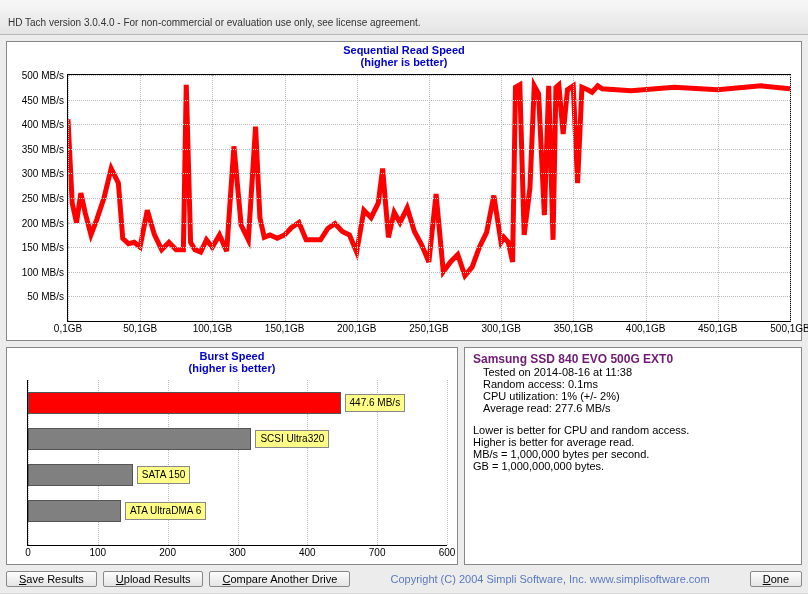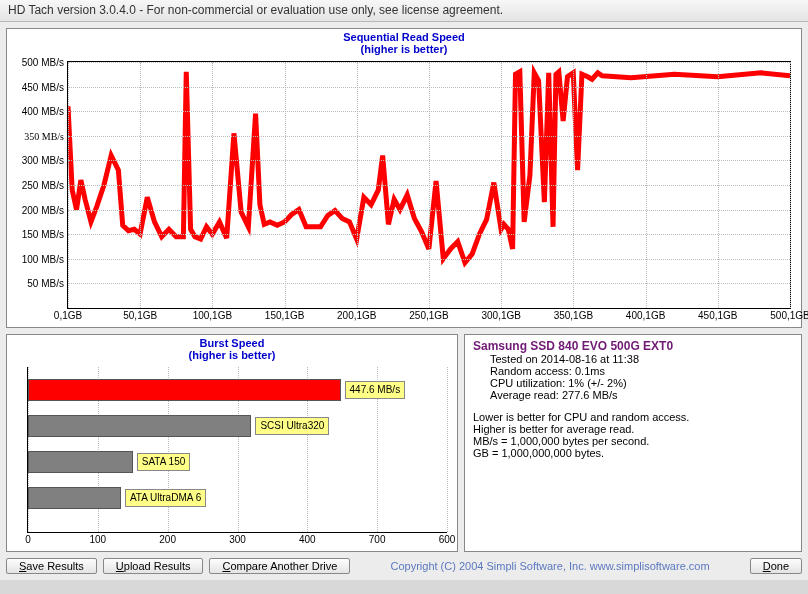--- a/index.html
+++ b/index.html
@@ -9,23 +9,23 @@
     font-size: 11px;
     background: linear-gradient(#e8e8e8, #d8d8d8);
     width: 808px;
     height: 594px;
     overflow: hidden;
   }
   .titlebar {
     height: 22px;
     background: linear-gradient(#f7f7f7, #e4e4e4);
     border-bottom: 1px solid #b8b8b8;
-    padding: 3px 8px;
+    padding: 17px 8px;
     color: #333;
-    font-size: 12px;
+    font-size: 10px;
   }
   .window-body {
     padding: 6px;
     background: #ececec;
   }
   .panel {
     background: #fff;
     border: 1px solid #888;
     position: relative;
   }
@@ -47,21 +47,21 @@
   .grid-v { position: absolute; top: 0; bottom: 0; border-left: 1px dotted #bbb; }
   svg.trace { position: absolute; inset: 0; width: 100%; height: 100%; }
 
   .burst-chart { position: absolute; left: 20px; right: 10px; top: 32px; bottom: 18px; border-left: 1px solid #000; border-bottom: 1px solid #000; background: #fff; }
   .bar { position: absolute; height: 22px; border: 1px solid #555; }
   .bar-label { position: absolute; height: 18px; line-height: 16px; padding: 0 4px; background: #ffff88; border: 1px solid #888; font-size: 10px; white-space: nowrap; }
   .burst-x-tick { position: absolute; top: 100%; margin-top: 2px; transform: translateX(-50%); font-size: 10px; }
   .burst-grid-v { position: absolute; top: 0; bottom: 0; border-left: 1px dotted #bbb; }
 
   .info-drive { color: #701a75; font-weight: bold; font-size: 12px; }
-  .info-line { color: #000; margin-left: 17px; }
+  .info-line { color: #000; margin-left: 10px; }
 
   .button-row { display: flex; gap: 6px; margin-top: 6px; align-items:center; }
   .btn {
     font: 11px Tahoma, Arial, sans-serif;
     padding: 1px 12px;
     background: linear-gradient(#fdfdfd,#e4e4e4);
     border: 1px solid #888;
     border-radius: 2px;
     cursor: pointer;
   }
@@ -91,21 +91,21 @@
         <div class="y-tick-label" style="top: 80%;">100 MB/s</div>
         <div class="grid-h" style="top: 70%;"></div>
         <div class="y-tick-label" style="top: 70%;">150 MB/s</div>
         <div class="grid-h" style="top: 60%;"></div>
         <div class="y-tick-label" style="top: 60%;">200 MB/s</div>
         <div class="grid-h" style="top: 50%;"></div>
         <div class="y-tick-label" style="top: 50%;">250 MB/s</div>
         <div class="grid-h" style="top: 40%;"></div>
         <div class="y-tick-label" style="top: 40%;">300 MB/s</div>
         <div class="grid-h" style="top: 30%;"></div>
-        <div class="y-tick-label" style="top: 30%; font-family: Liberation Serif, serif;">350 MB/s</div>
+        <div class="y-tick-label" style="top: 30%;">350 MB/s</div>
         <div class="grid-h" style="top: 20%;"></div>
         <div class="y-tick-label" style="top: 20%;">400 MB/s</div>
         <div class="grid-h" style="top: 10%;"></div>
         <div class="y-tick-label" style="top: 10%;">450 MB/s</div>
         <div class="grid-h" style="top: 0%;"></div>
         <div class="y-tick-label" style="top: 0%;">500 MB/s</div>
         <div class="grid-v" style="left: 0%;"></div>
         <div class="x-tick-label" style="left: 0%;">0,1GB</div>
         <div class="grid-v" style="left: 10%;"></div>
         <div class="x-tick-label" style="left: 10%;">50,1GB</div>

